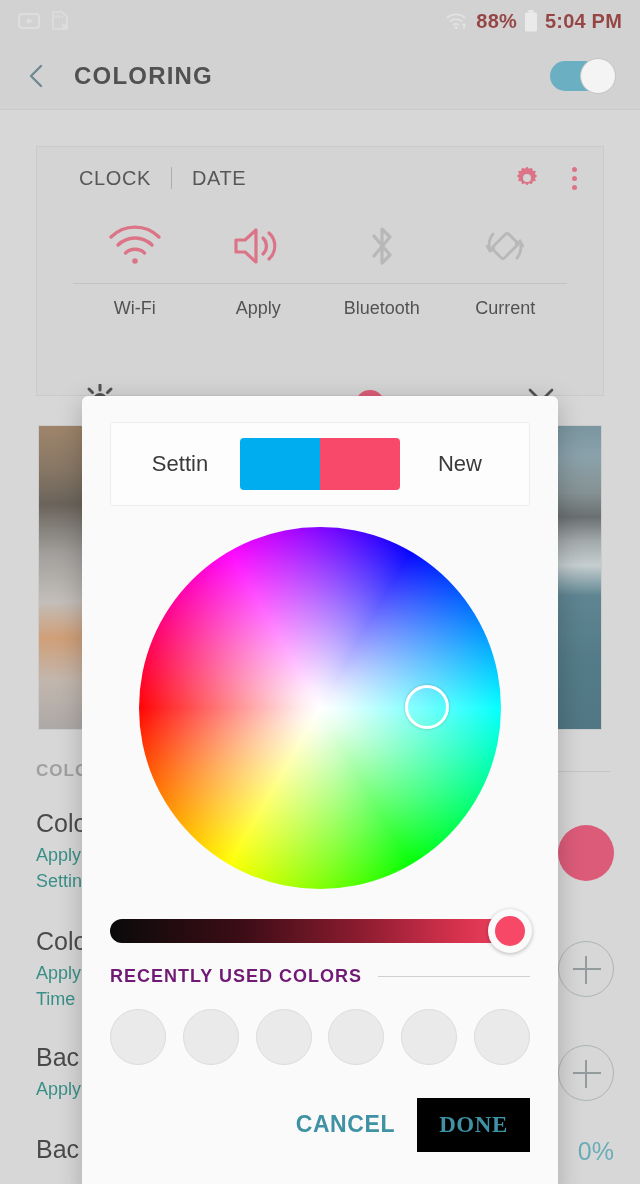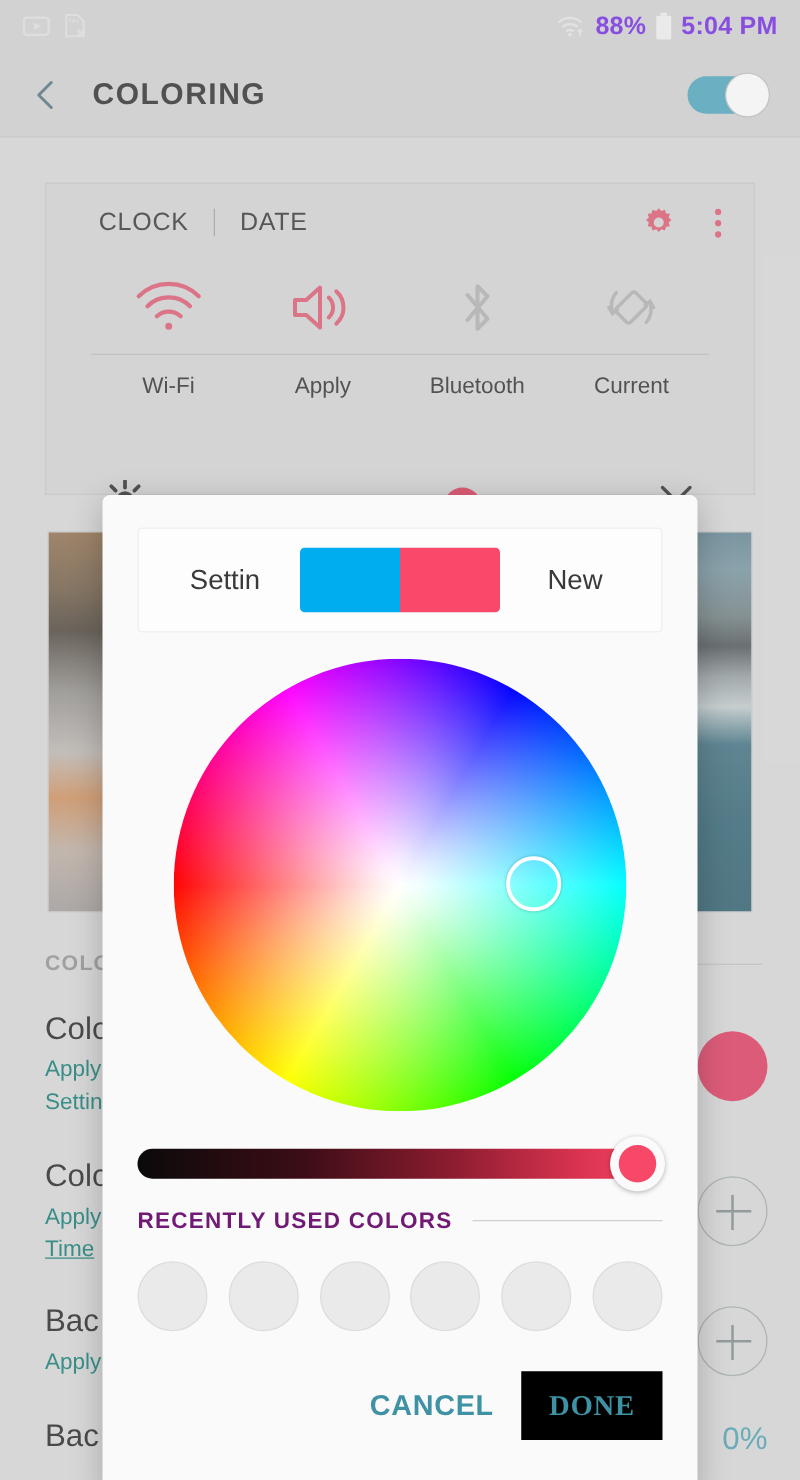--- a/index.html
+++ b/index.html
@@ -12,21 +12,21 @@
   #screen { position:relative; width:640px; height:1184px; background:#cfcfcf; }
 
   
   .statusbar {
     position:absolute; top:0; left:0; width:640px; height:42px;
     background:#c9c9c9; display:flex; align-items:center;
     padding:0 18px; color:#e9e9e9;
   }
   .sb-left { display:flex; align-items:center; gap:10px; }
   .sb-right { margin-left:auto; display:flex; align-items:center; gap:7px;
-    font-size:20px; font-weight:600; color:#6d28d9; letter-spacing:.2px; }
+    font-size:20px; font-weight:600; color:#7f1d1d; letter-spacing:.2px; }
   .sb-ico { display:block; }
 
   
   .appbar {
     position:absolute; top:42px; left:0; width:640px; height:68px;
     background:#c9c9c9; display:flex; align-items:center; padding:0 24px;
     border-bottom:1px solid #bdbdbd;
   }
   .back-chevron { width:26px; height:26px; margin-right:24px; cursor:pointer; }
   .appbar-title {
@@ -141,21 +141,21 @@
   .recent-head { display:flex; align-items:center; margin-top:12px; }
   .recent-title { font-size:18px; font-weight:bold; letter-spacing:1px; color:#701a75; }
   .recent-rule { flex:1; height:1px; background:#cfcfcf; margin-left:16px; }
 
   .recent-row { display:flex; justify-content:space-between; margin-top:22px; }
   .recent-dot {
     width:56px; height:56px; border-radius:50%; background:#eaeaea;
     border:1px solid #dcdcdc; cursor:pointer;
   }
 
-  .dlg-actions { display:flex; justify-content:flex-end; margin-top:32px; }
+  .dlg-actions { display:flex; justify-content:flex-end; align-items:center; margin-top:32px; }
   .dlg-btn {
     font-size:23px; font-weight:bold; letter-spacing:.6px; color:#3f92a4;
     padding:14px 22px; background:transparent; border:none; cursor:pointer;
     font-family:"Liberation Sans", sans-serif;
   }
   .dlg-btn.pressed { background:#000000;font-family:Liberation Serif, serif; }
 </style>
 </head>
 <body>
 
@@ -305,21 +305,21 @@
     <div class="bg-row" style="top:64px;">
       <div class="bg-title">Colo</div>
       <div class="bg-sub">Apply</div>
       <div class="bg-sub" style="margin-top:0;">Settin</div>
     </div>
     <div class="bg-swatch" style="top:80px;"></div>
 
     <div class="bg-row" style="top:182px;">
       <div class="bg-title">Colo</div>
       <div class="bg-sub">Apply</div>
-      <div class="bg-sub" style="margin-top:0;text-decoration:underline;">Time</div>
+      <div class="bg-sub" style="margin-top:0;">Time</div>
     </div>
     <div class="bg-plus" style="top:196px;"></div>
 
     <div class="bg-row" style="top:298px;">
       <div class="bg-title">Bac</div>
       <div class="bg-sub">Apply</div>
     </div>
     <div class="bg-plus" style="top:300px;"></div>
 
     <div class="bg-row" style="top:390px;">

